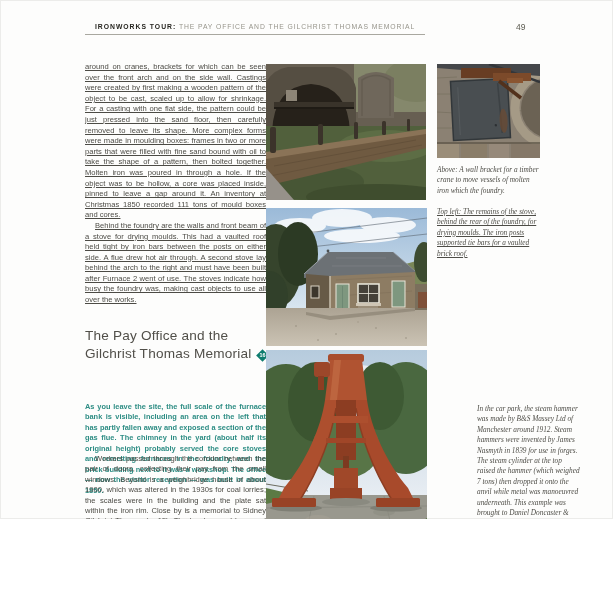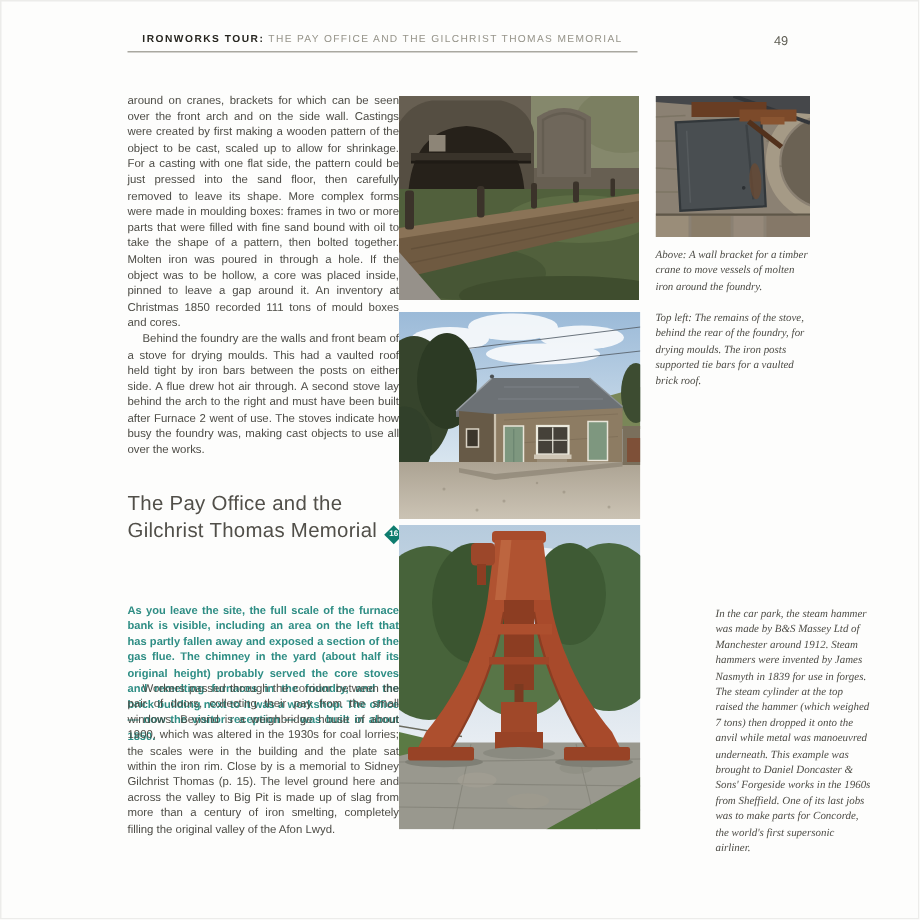--- a/index.html
+++ b/index.html
@@ -1,17 +1,17 @@
 <!DOCTYPE html>
 <html><head>
 <meta charset="utf-8">
 <style>
   html,body { margin:0; padding:0; background:#ffffff; }
   .page {
-    position:relative; width:613px; height:613px; background:#fdfdfc;
+    position:relative; width:613px; height:519px; background:#fdfdfc;
     font-family:"Liberation Sans", sans-serif; overflow:hidden;
     box-shadow: inset 0 0 0 1px #ececea;
   }
   
   .running-head {
     position:absolute; top:23px; left:85px; width:340px;
     text-align:center; font-size:6.8px; letter-spacing:0.9px;
     color:#96948a; white-space:nowrap;
   }
   .running-head .bold { font-weight:bold; color:#26251f; letter-spacing:1px; }
@@ -19,21 +19,21 @@
   .folio { position:absolute; top:22px; left:516px; font-size:8.5px; color:#5d5c52; }
 
   
   .body-copy {
     position:absolute; left:85px; width:181px;
     font-size:7.6px; line-height:10.6px; color:#4c4b45;
     text-align:justify;
   }
   .body-copy p { margin:0; }
   .indent { text-indent:10px; }
-  #block-a { top:62px; }
+  #block-a { top:62px;text-decoration:underline; }
   .section-heading {
     position:absolute; left:85px; top:316px; width:190px;
     font-size:13.6px; line-height:17.8px; font-weight:400;
     color:#514f49; letter-spacing:0.2px;
   }
   .badge {
     display:inline-block; width:9px; height:9px; background:#0e7c6e;
     transform:rotate(45deg); margin-left:7px; margin-right:2px;
     position:relative; top:-1px;
   }
@@ -57,21 +57,21 @@
   #photo-office   { left:266px; top:208px; width:161px; height:138px; }
   #photo-hammer   { left:266px; top:350px; width:161px; height:203px; }
 
   
   .caption {
     position:absolute; left:437px; width:104px;
     font-family:"Liberation Serif", serif; font-style:italic;
     font-size:7.3px; line-height:10.4px; color:#4e4d47; margin:0;
   }
   #cap-bracket { top:165px; }
-  #cap-stove   { top:207px; }
+  #cap-stove   { top:207px;text-decoration:underline; }
   #cap-office  { top:286px; }
   #cap-hammer  { top:404px;margin-left:40px; }
 </style>
 </head>
 <body>
 
 <div class="page">
 
   <div class="running-head">
     <span class="bold">IRONWORKS TOUR:</span><span> THE PAY OFFICE AND THE GILCHRIST THOMAS MEMORIAL</span>
@@ -298,17 +298,17 @@
         <rect x="58" y="66" width="44" height="7" fill="#ad4f2e"></rect>
         <rect x="60" y="88" width="40" height="5" fill="#a04628"></rect>
         <rect x="77" y="106" width="6" height="16" fill="#7c3a20"></rect>
         <rect x="68" y="118" width="24" height="20" fill="#a04829"></rect>
         <rect x="64" y="138" width="32" height="12" fill="#984326"></rect>
         <ellipse cx="80" cy="152" rx="24" ry="4" fill="#8a8a80"></ellipse>
       </g>
     </svg>
   </div>
 
-  <p class="caption" id="cap-bracket">Above: A wall bracket for a timber crane to move vessels of molten iron around the foundry.</p>
+  <p class="caption" id="cap-bracket">Above: A wall bracket for a timber crane to move vessels of molten iron which the foundry.</p>
   <p class="caption" id="cap-stove">Top left: The remains of the stove, behind the rear of the foundry, for drying moulds. The iron posts supported tie bars for a vaulted brick roof.</p>
   <p class="caption" id="cap-hammer">In the car park, the steam hammer was made by B&amp;S Massey Ltd of Manchester around 1912. Steam hammers were invented by James Nasmyth in 1839 for use in forges. The steam cylinder at the top raised the hammer (which weighed 7 tons) then dropped it onto the anvil while metal was manoeuvred underneath. This example was brought to Daniel Doncaster &amp; Sons' Forgeside works in the 1960s from Sheffield. One of its last jobs was to make parts for Concorde, the world's first supersonic airliner.</p>
 
 </div>
 
 </body></html>

